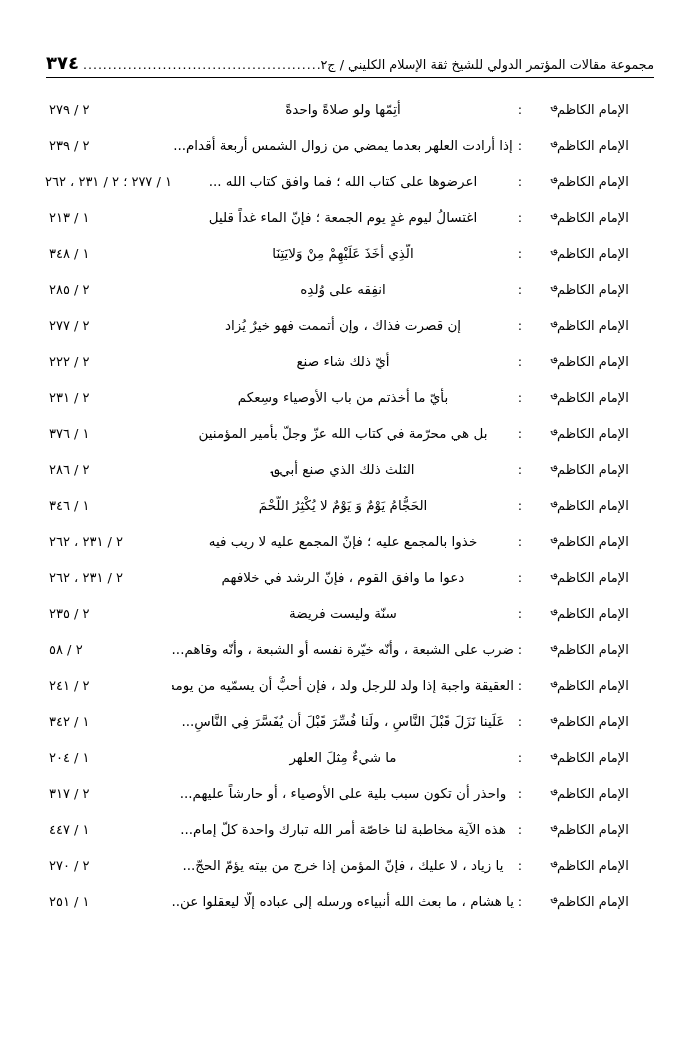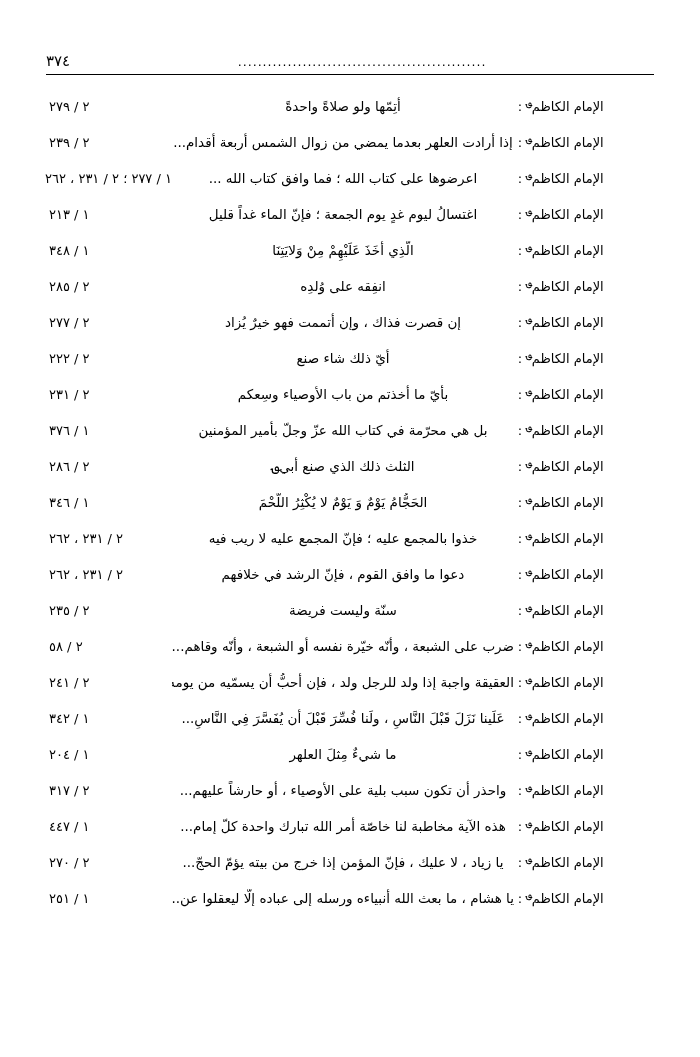--- a/index.html
+++ b/index.html
@@ -42,22 +42,23 @@
   .header-dots {
     flex: 1 1 auto;
     overflow: hidden;
     font-size: 12.5px;
     letter-spacing: 1px;
     padding: 0 4px;
     text-align: center;
     direction: ltr;
   }
   .header-page {
-    font-size: 15px;
+    font-size: 18px;
     letter-spacing: 1px;
+    font-weight: bold;
   }
   .header-rule {
     width: 100%;
     height: 1px;
     background: #000;
     margin-top: 2px;
   }
   
   .index {
     width: 100%;
@@ -70,21 +71,21 @@
     height: 36px;
   }
   .index td {
     vertical-align: baseline;
     padding: 0;
     white-space: nowrap;
   }
   .col-speaker {
     width: 128px;
     font-size: 13px;
-    text-align: left;
+    text-align: center;
     padding-right: 2px;
     margin-top: 7px;
   }
   .col-colon {
     width: 12px;
     text-align: center;
     font-size: 13px;
   }
   .col-text {
     text-align: right;
@@ -116,20 +117,21 @@
     min-width: 120px;
     text-align: left;
   }
 </style>
 </head>
 <body>
 
 <div class="page">
 
   <div class="header">
+    <span class="header-title">مجموعة مقالات المؤتمر الدولي للشيخ ثقة الإسلام الكليني / ج٢</span>
     <span class="header-dots">..................................................</span>
     <span class="header-page">٣٧٤</span>
   </div>
   <div class="header-rule"></div>
 
   <table class="index">
     <tbody>
 
     <tr>
           <td class="col-speaker"><span>الإمام الكاظم</span><span class="imam-mark">؈</span></td>

